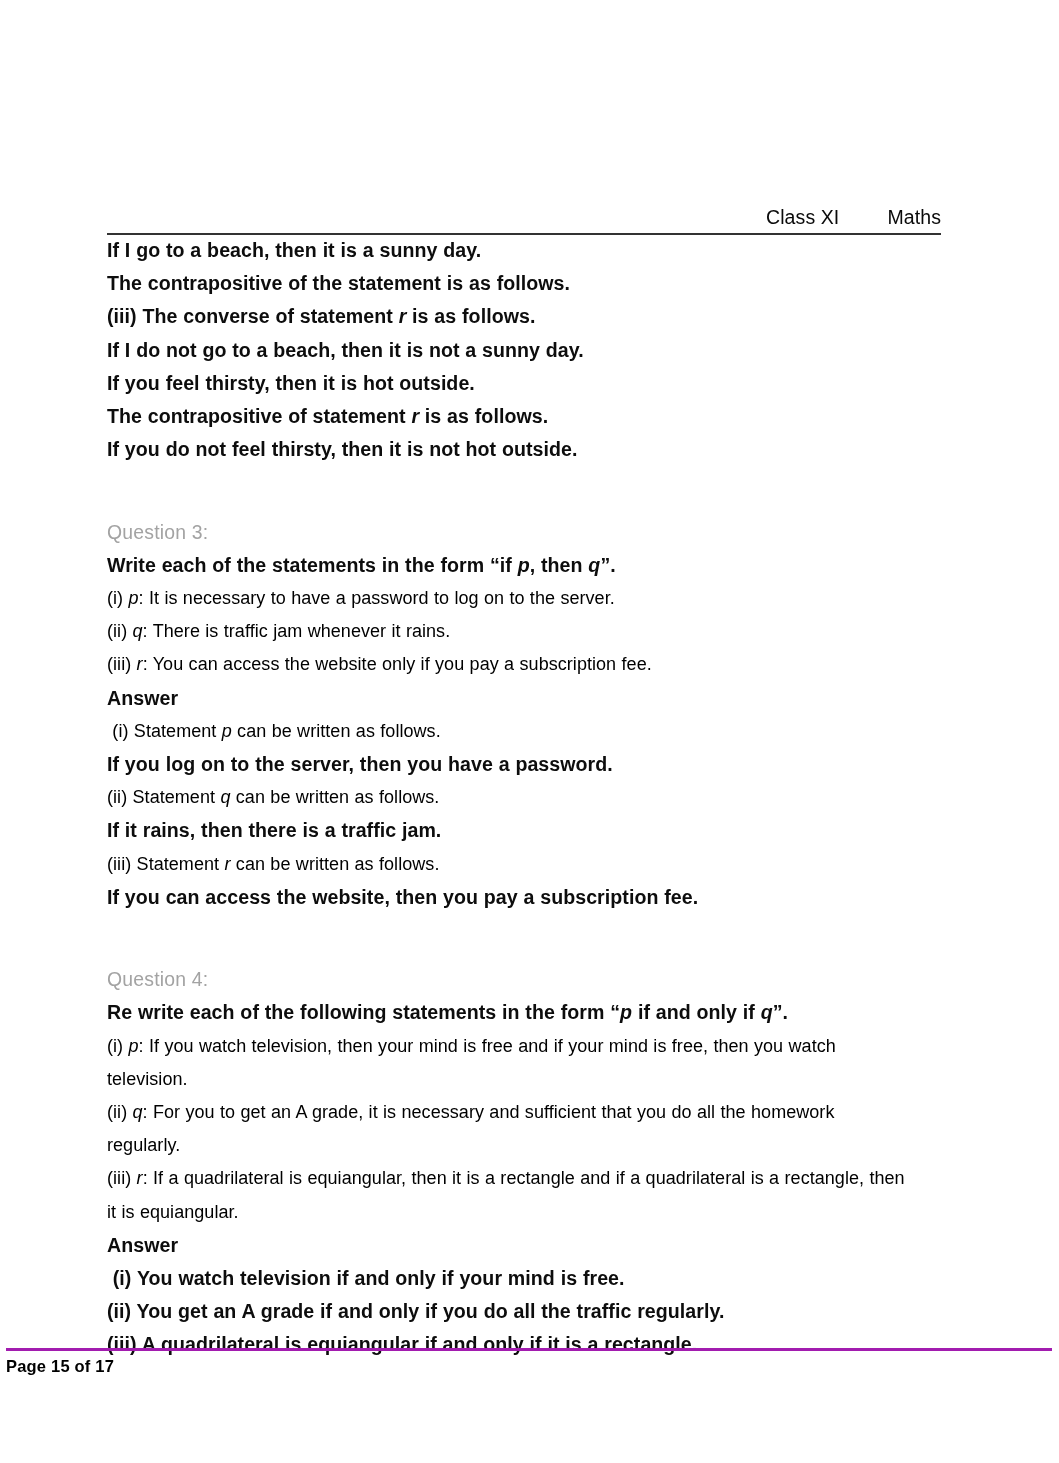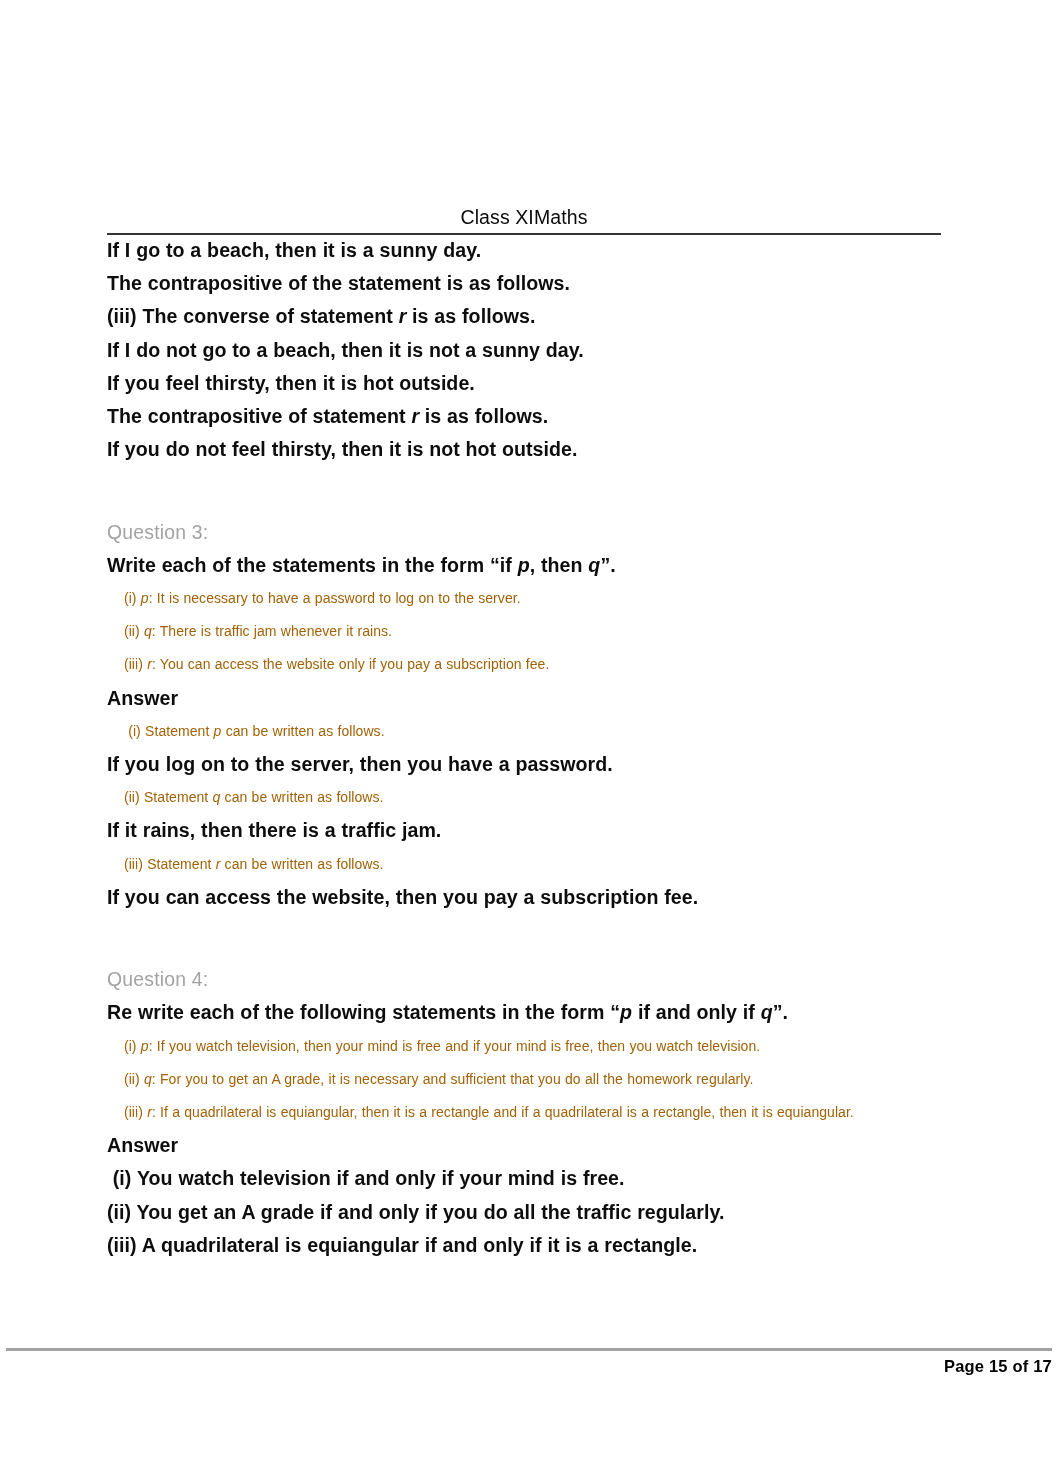--- a/index.html
+++ b/index.html
@@ -27,27 +27,28 @@
 
   
   .page-header {
     position: absolute;
     left: 107px;
     top: 186px;
     width: 834px;
     display: flex;
     flex-direction: row;
     align-items: baseline;
-    justify-content: center;
+    justify-content: flex-end;
     border-bottom: 2px solid #333333;
     padding-bottom: 3px;
     font-size: 19.5px;
     line-height: 26px;
     color: #0a0a0a;
     letter-spacing: 0.1px;
+    gap: 48px;
   }
   .page-header .hdr-left   { flex: 0 0 auto; text-align: left; }
   .page-header .hdr-center { flex: 1 1 auto; text-align: center; margin-left: -30px; }
   .page-header .hdr-right  { flex: 0 0 auto; text-align: right; margin-top: 18px; }
 
   
   .content {
     position: absolute;
     left: 107px;
     top: 234px;
@@ -58,27 +59,26 @@
     font-size: 19.6px;
     line-height: 33.2px;
     color: #0d0d0d;
     letter-spacing: 0.05px;
     white-space: pre-wrap;
     word-spacing: 0.3px;
     font-weight: bold;
   }
 
   .para {
-    font-size: 14px;
+    font-size: 18px;
     line-height: 33.2px;
-    color: #a16207;
+    color: #000000;
     letter-spacing: 0.05px;
     white-space: pre-wrap;
     word-spacing: 0.3px;
-    margin-left: 17px;
   }
 
   .q-heading {
     font-size: 19.4px;
     line-height: 33.2px;
     font-weight: normal;
     color: #a3a3a3;
     letter-spacing: 0.2px;
   }
 
@@ -92,23 +92,23 @@
   em.var {
     font-style: italic;
   }
 
   
   .page-footer {
     position: absolute;
     left: 6px;
     top: 1348px;
     width: 1046px;
-    border-top: 3px solid #a3a3a3;
+    border-top: 3px solid #a21caf;
     padding-top: 4px;
-    text-align: right;
+    text-align: left;
   }
   .page-footer .foot-text {
     font-size: 16.5px;
     font-weight: bold;
     line-height: 22px;
     color: #000000;
     letter-spacing: 0.2px;
   }
 </style>
 </head>

